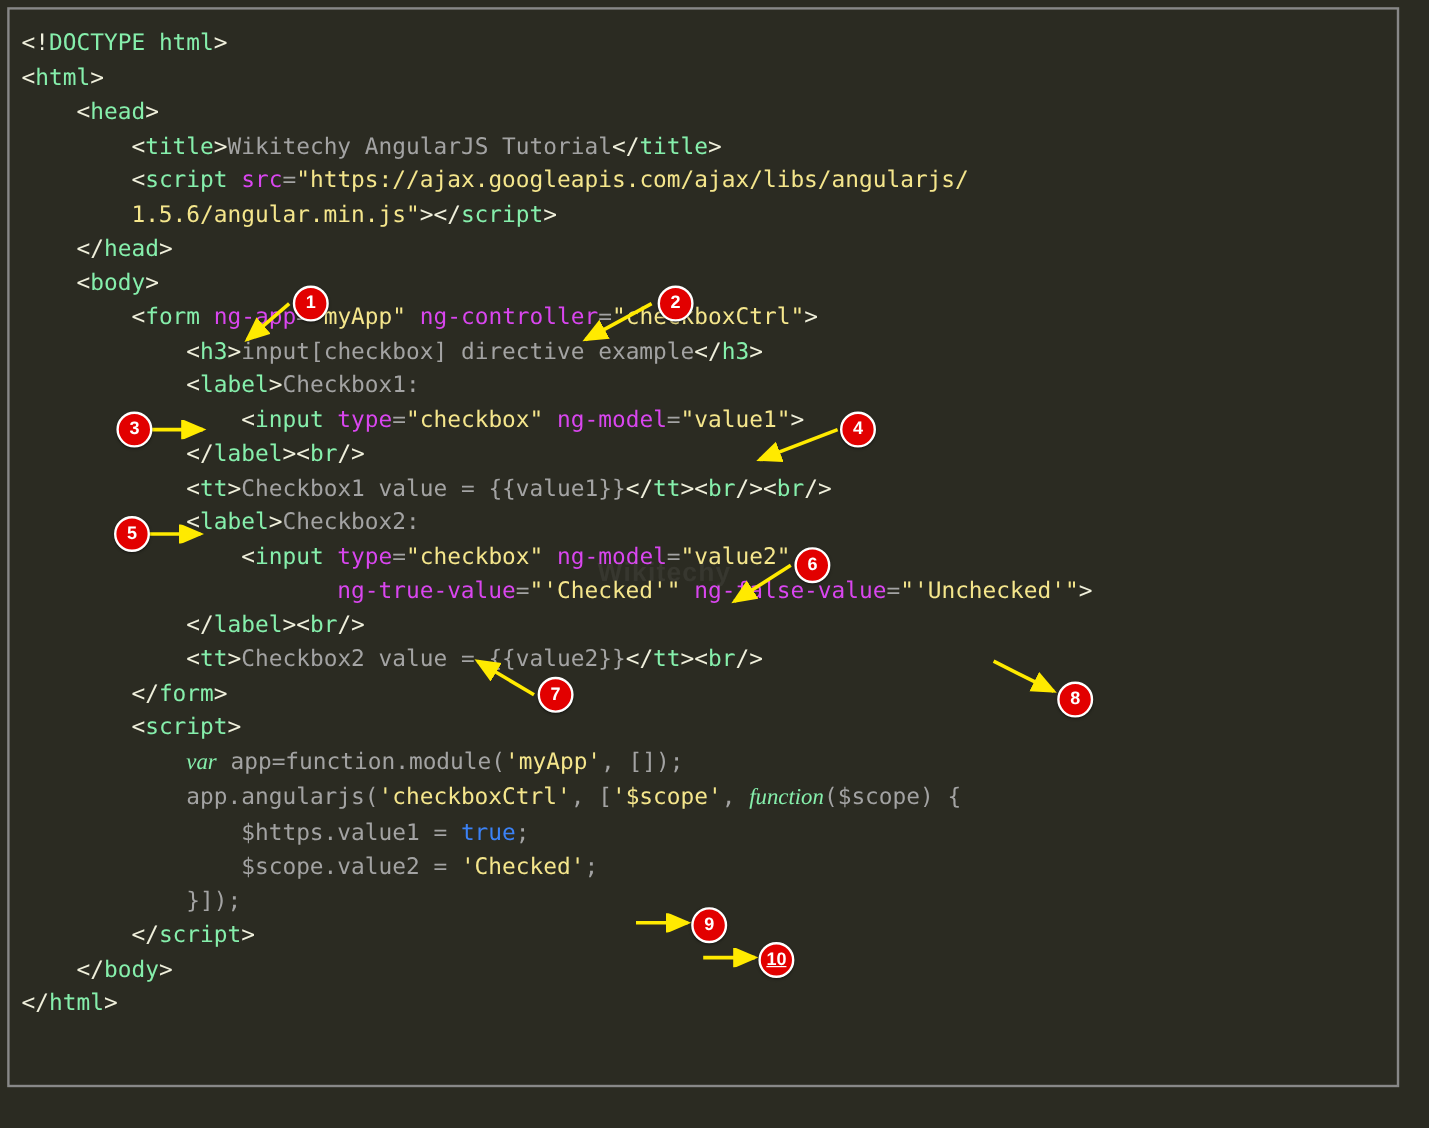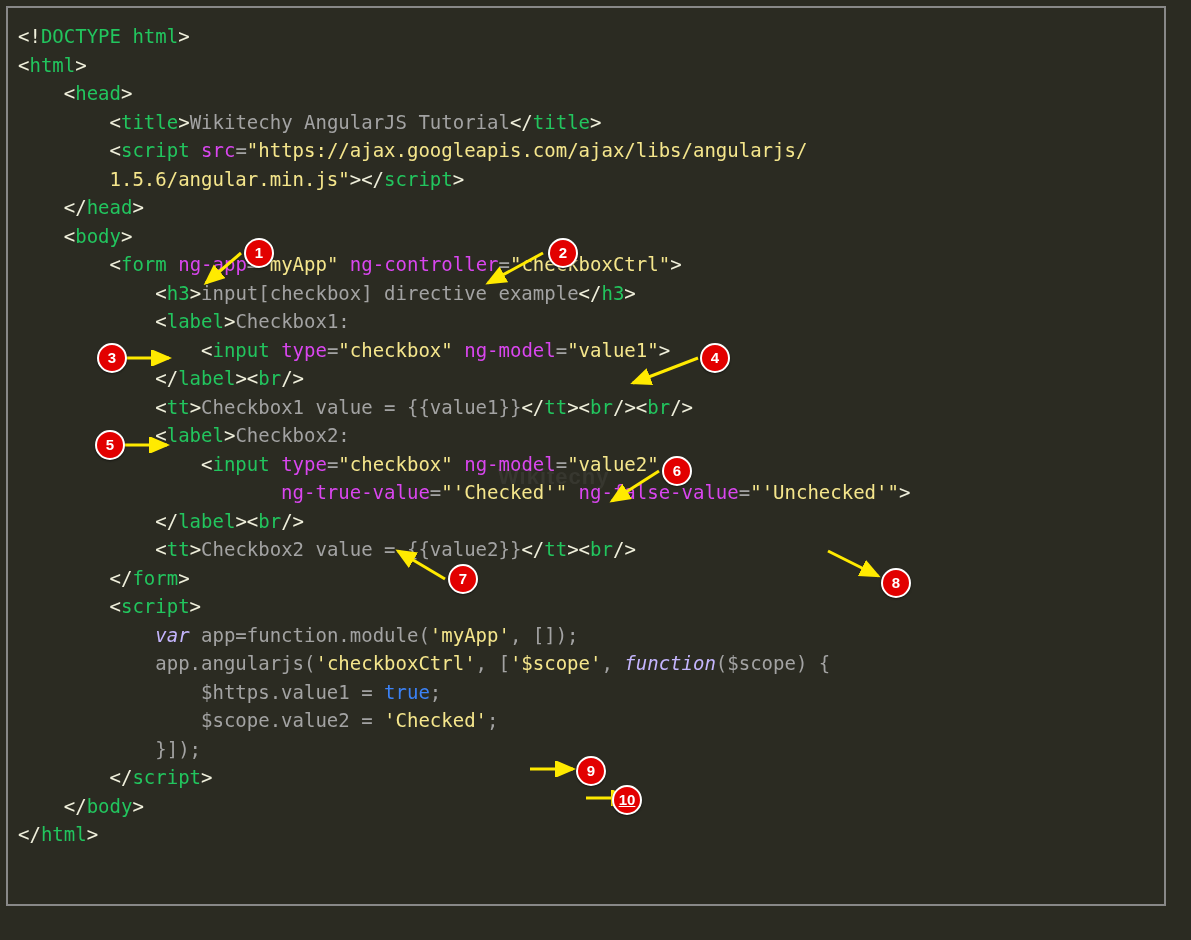--- a/index.html
+++ b/index.html
@@ -21,24 +21,24 @@
     height: 900px;
     box-sizing: border-box;
     overflow: hidden;
   }
   pre {
     margin: 0;
     white-space: pre;
   }
   .w  { color: #a3a3a3; }
   .br { color: #f0f0dc; } 
-  .tag{ color: #22c55e; }  
+  .tag{ color: #86efac; }  
   .attr{ color: #d946ef; } 
   .str{ color: #f5e68c; }  
-  .kw { color: #c4b5fd; font-style: italic; } 
+  .kw { color: #86efac; font-style: italic; font-family: Liberation Serif, serif; } 
   .bool{ color: #3b82f6; }
   .badge {
     position: absolute;
     width: 26px;
     height: 26px;
     border-radius: 50%;
     background: #e20000;
     border: 2px solid #fff;
     color: #fff;
     font-weight: bold;
@@ -107,21 +107,21 @@
 
 <div class="badge" style="top:230px; left:236px;">1</div>
 <div class="badge" style="top:230px; left:540px;">2</div>
 <div class="badge" style="top:335px; left:89px;">3</div>
 <div class="badge" style="top:335px; left:692px;">4</div>
 <div class="badge" style="top:422px; left:87px;">5</div>
 <div class="badge" style="top:448px; left:654px;">6</div>
 <div class="badge" style="top:556px; left:440px;">7</div>
 <div class="badge" style="top:560px; left:873px;">8</div>
 <div class="badge" style="top:748px; left:568px;">9</div>
-<div class="badge" style="top:777px; left:604px;text-decoration:underline;">10</div>
+<div class="badge" style="top:777px; left:624px;text-decoration:underline;">10</div>
 
 <svg class="arrow" style="top:240px; left:188px;" width="50" height="40">
   <defs>
         <marker id="ah1" markerWidth="8" markerHeight="8" refX="6" refY="3" orient="auto">
           <path d="M0,0 L7,3 L0,6 Z" fill="#ffea00"></path>
         </marker>
       </defs>
   <line x1="45" y1="5" x2="10" y2="35" stroke="#ffea00" stroke-width="3" marker-end="url(#ah1)"></line>
 </svg>
 <svg class="arrow" style="top:240px; left:470px;" width="70" height="40">

